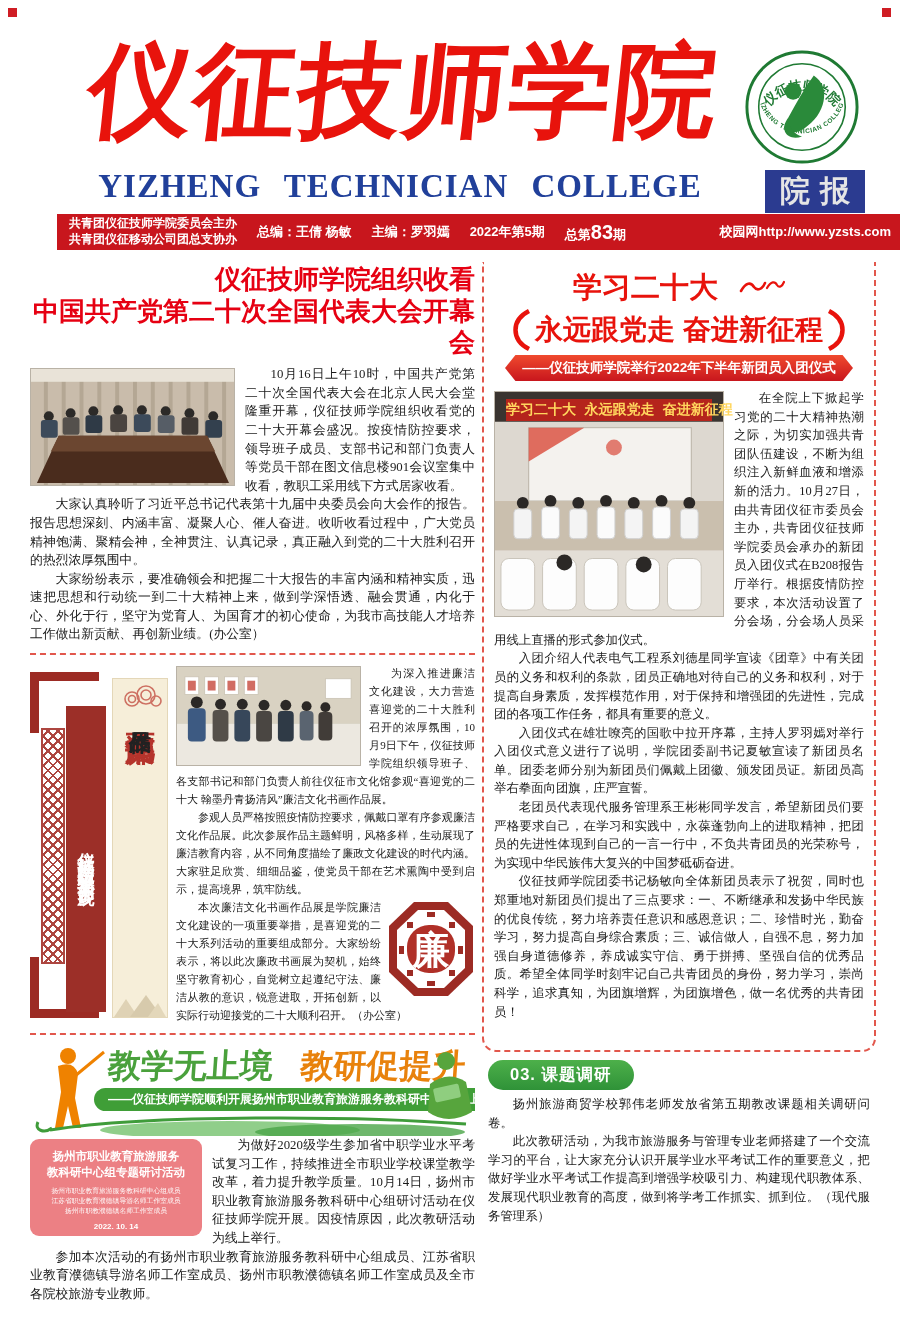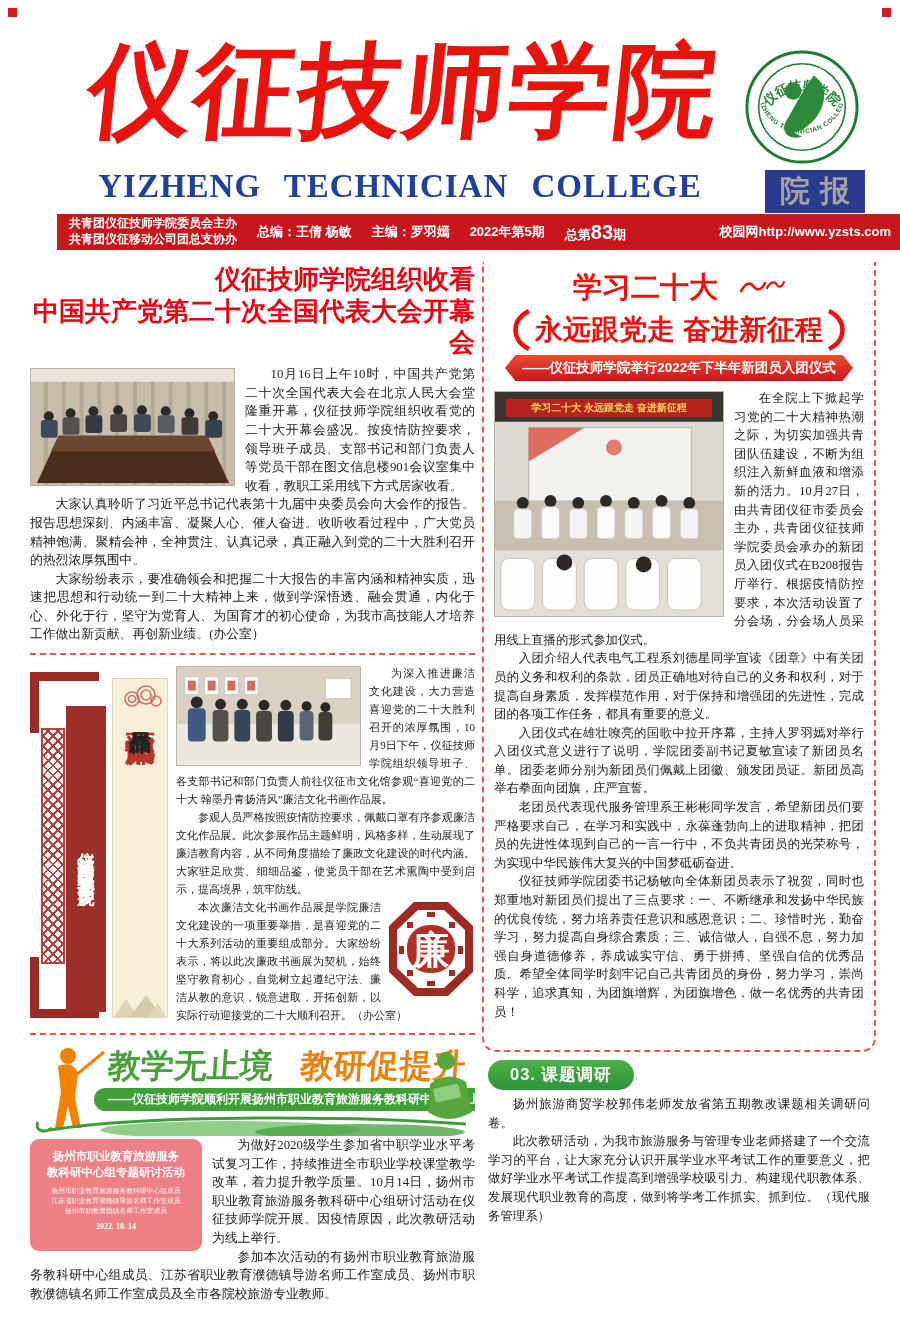--- a/index.html
+++ b/index.html
@@ -9,21 +9,21 @@
   .corner.tl{left:8px;top:8px}.corner.tr{left:882px;top:8px}
 
   
   .mast-title{position:absolute;left:46px;top:26px;width:716px;text-align:center;
     font-family:"DejaVu Serif",cursive;font-weight:bold;font-size:103px;line-height:1.25;
     color:#e8130c;transform:skewX(-6deg);letter-spacing:2px;white-space:nowrap;}
   .mast-en{position:absolute;left:50px;top:168px;width:700px;text-align:center;color:#21409a;
     font-family:"Liberation Serif",serif;font-weight:bold;font-size:33px;letter-spacing:1px;word-spacing:14px;white-space:nowrap;}
   .logo{position:absolute;left:743px;top:48px;width:118px;height:118px;}
   .paper-label{position:absolute;left:765px;top:170px;width:100px;height:43px;background:#2b3b90;
-    color:#a3a3a3;font-family:"Liberation Sans",sans-serif;font-weight:bold;font-size:30px;
+    color:#e5e5e5;font-family:"Liberation Sans",sans-serif;font-weight:bold;font-size:30px;
     display:flex;align-items:center;justify-content:center;letter-spacing:10px;padding-left:10px;box-sizing:border-box;}
   .info-bar{position:absolute;left:57px;top:214px;width:846px;height:36px;background:#c8161d;color:#fff;
     font-family:"Liberation Sans",sans-serif;font-weight:bold;display:flex;align-items:center;gap:20px;
     padding:0 12px;box-sizing:border-box;font-size:13px;white-space:nowrap;}
   .info-org{font-size:12px;line-height:1.3;}
   .issue-big{font-size:20px;font-family:"Liberation Sans",sans-serif;}
   .info-site{margin-left:auto;}
 
   
   .col-left{position:absolute;left:30px;top:262px;width:445px;height:1058px;overflow:hidden;}
@@ -65,41 +65,41 @@
 
   
   .banner3{position:relative;height:92px;margin-top:2px;}
   .b3-title{position:absolute;left:78px;top:0px;width:320px;white-space:nowrap;
     font-family:"DejaVu Serif",cursive;font-weight:bold;font-size:33px;transform:skewX(-4deg);}
   .b3-green{color:#4aa13c;} .b3-orange{color:#e8820c;margin-left:16px;}
   .b3-ribbon{position:absolute;left:64px;top:44px;background:#3f9e37;color:#fff;border-radius:13px;
     font-family:"Liberation Sans",sans-serif;font-weight:bold;font-size:12px;padding:3px 14px;white-space:nowrap;}
   .b3-swash{position:absolute;left:0;top:62px;}
   .fig{position:absolute;}
-  .card3{float:left;width:172px;height:112px;margin:3px 10px 2px 0;background:#ec8084;border-radius:9px;
+  .card3{float:left;width:172px;height:97px;margin:3px 10px 2px 0;background:#ec8084;border-radius:9px;
     color:#fff;text-align:center;font-family:"Liberation Sans",sans-serif;box-sizing:border-box;padding-top:10px;}
   .card3 .c-t{font-weight:bold;font-size:11.5px;line-height:1.35;}
   .card3 .c-s{font-size:6.8px;line-height:1.5;margin-top:6px;opacity:.95;}
-  .card3 .c-d{font-size:8px;font-weight:bold;margin-top:5px;font-family:Liberation Serif, serif;}
+  .card3 .c-d{font-size:8px;font-weight:bold;margin-top:5px;}
   .pill{display:inline-block;background:linear-gradient(#4db04a,#2f9238);color:#fff;border-radius:17px;
     font-family:"Liberation Sans",sans-serif;font-weight:bold;font-size:16.5px;padding:4px 22px;margin:8px 0 5px;letter-spacing:1px;}
 
   
   .art4-box{border-left:2px dashed #e2574c;border-right:2px dashed #e2574c;border-bottom:2px dashed #e2574c;
     border-radius:0 0 14px 14px;box-sizing:border-box;height:790px;padding:4px 10px 8px;overflow:hidden;}
   .a4-t1{display:flex;justify-content:center;align-items:center;gap:21px;color:#e8130c;
     font-family:"Liberation Sans",sans-serif;font-weight:900;font-size:29px;margin-top:2px;}
   .a4-t2{display:flex;justify-content:center;align-items:center;gap:4px;color:#e8130c;
     font-family:"Liberation Sans",sans-serif;font-weight:700;font-size:28px;white-space:nowrap;}
   .ribbon4{margin:3px auto 8px;width:348px;background:linear-gradient(#f04a2e,#c8161d);color:#fff;
     font-family:"Liberation Sans",sans-serif;font-weight:bold;font-size:13.5px;text-align:center;padding:4px 0;
     clip-path:polygon(3% 0,97% 0,100% 50%,97% 100%,3% 100%,0 50%);white-space:nowrap;}
   .photo3{float:left;position:relative;width:230px;height:226px;margin:2px 10px 2px 0;}
   .photo3-banner{position:absolute;top:8px;left:12px;right:12px;background:#b5241c;color:#ffd65e;
-    font-family:Liberation Sans, sans-serif;font-weight:bold;font-size:10px;text-align:center;padding:2px 0;white-space:nowrap;}
+    font-family:Liberation Mono, monospace;font-weight:bold;font-size:14px;text-align:center;padding:2px 0;white-space:nowrap;}
   .sec-right{padding:0 6px;}
 </style>
 </head>
 <body>
 
 <div class="page">
   <div class="corner tl"></div>
   <div class="corner tr"></div>
 
   <div class="mast-title">仪征技师学院</div>

